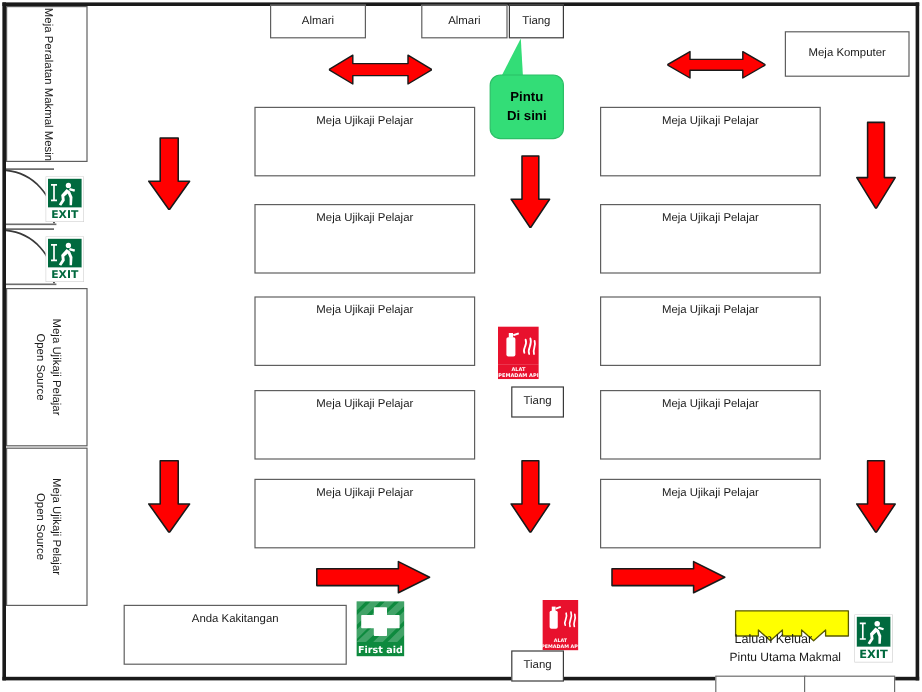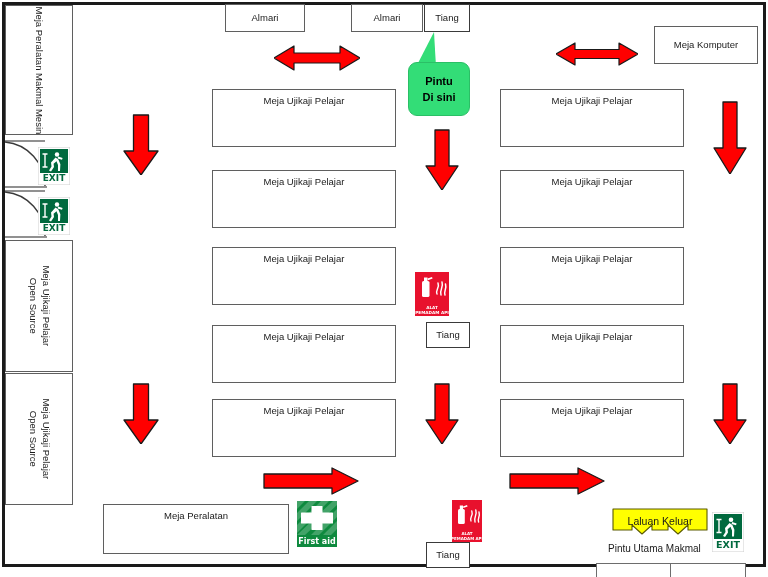--- a/index.html
+++ b/index.html
@@ -68,22 +68,22 @@
     align-items:center;justify-content:center;
     font-weight:bold;font-size:11px;color:#000;
     line-height:1.5;
   }
   .callout-tail{position:absolute;}
 
   
   .banner{position:absolute;}
   .banner svg{display:block;}
   .banner-text{
-    position:absolute;left:0;top:0;width:100%;
-    text-align:center;font-size:10.5px;color:#1a1a1a;
+    position:absolute;left:0;top:12px;width:100%;
+    text-align:left;font-size:10.5px;color:#1a1a1a;
     padding-top:7px;box-sizing:border-box;
     pointer-events:none;
   }
 
   
   .sign{position:absolute;}
   .sign svg{display:block;}
 
   
   .ptext{position:absolute;font-size:10px;color:#1a1a1a;white-space:nowrap;}
@@ -303,21 +303,21 @@
       <rect x="0" y="32" width="34" height="12" fill="#E8112D"></rect>
       <text x="17" y="37.2" font-family="DejaVu Sans, sans-serif" font-size="4.2" font-weight="bold" fill="#ffffff" text-anchor="middle">ALAT</text>
       <text x="17" y="42" font-family="DejaVu Sans, sans-serif" font-size="4.2" font-weight="bold" fill="#ffffff" text-anchor="middle">PEMADAM API</text>
     </svg>
   </div>
   <div class="box center" style="left:412px;top:322px;width:44px;height:26px;border:1.6px solid #3a3a3a;">
     <span>Tiang</span>
   </div>
 
   <div class="box labeltop" style="left:103px;top:504px;width:186px;height:50px;">
-    <span>Meja Peralatan</span>
+    <span>Anda Kakitangan</span>
   </div>
 
   <div class="sign" style="left:297px;top:501px;width:24px;height:46px;">
     <svg width="40" height="46" viewBox="0 0 40 46">
       <rect x="0" y="0" width="40" height="34" fill="#0E8A3E"></rect>
       <g fill="#ffffff" opacity="0.22">
         <path d="M0,0 L8,0 L0,8 Z M12,0 L20,0 L0,20 L0,12 Z M24,0 L32,0 L0,32 L0,24 Z M36,0 L40,0 L40,4 L8,34 L0,34 Z M40,8 L40,16 L22,34 L14,34 Z M40,20 L40,28 L34,34 L26,34 Z"></path>
       </g>
       <g fill="#ffffff">
         <rect x="14.5" y="5" width="11" height="24" rx="0.6"></rect>

